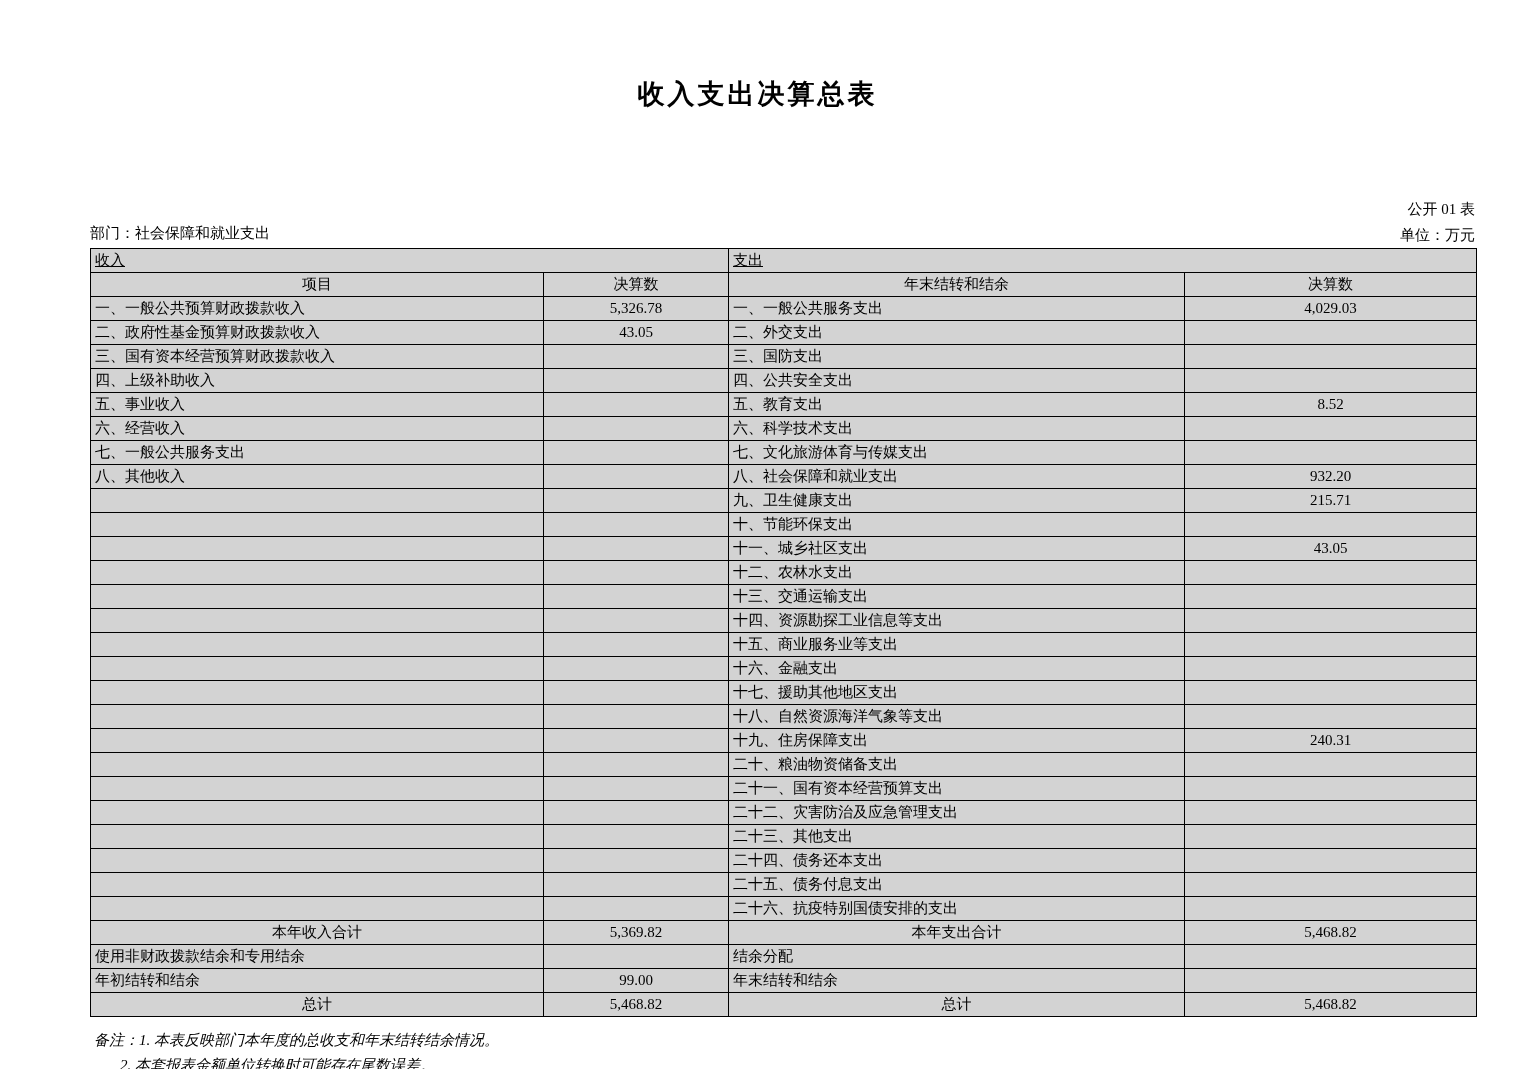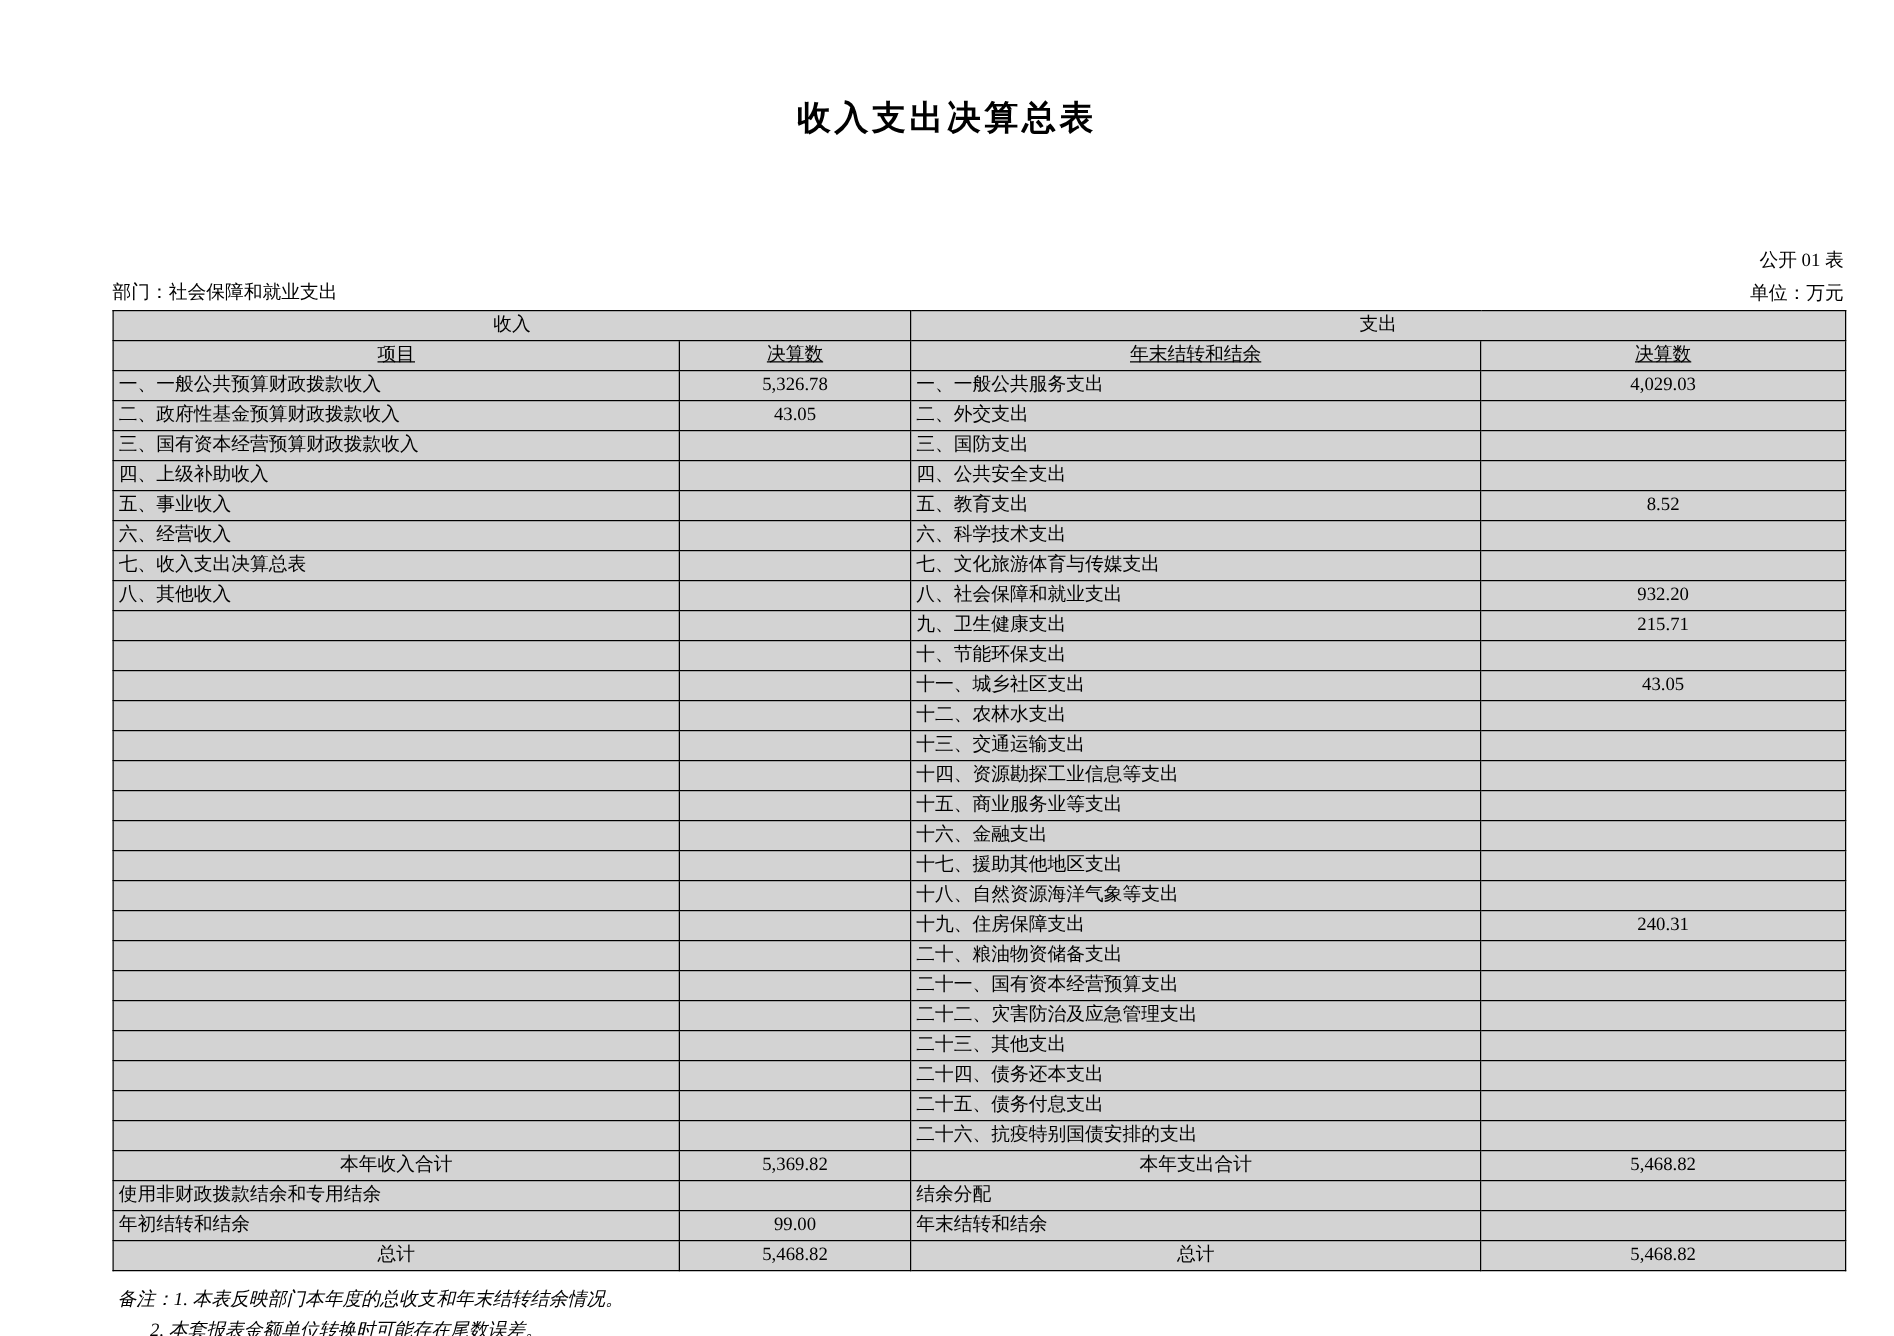--- a/index.html
+++ b/index.html
@@ -58,27 +58,27 @@
     background: #d3d3d3;
     padding: 2px 4px;
     height: 19px;
     line-height: 19px;
     font-weight: normal;
     vertical-align: middle;
     overflow: hidden;
     white-space: nowrap;
   }
   .hdr-group {
-    text-align: center;
+    text-align: left;
     font-weight: bold;
+    text-decoration: underline;
   }
   .hdr-col {
     text-align: center;
     font-weight: bold;
-    text-decoration: underline;
   }
   .label { text-align: left; }
   .num {
     text-align: center;
     font-family: "Liberation Serif", "DejaVu Serif", serif;
     padding-right: 5px;
   }
   .total-label {
     text-align: center;
     font-weight: bold;
@@ -156,21 +156,21 @@
           <td class="label">五、教育支出</td>
           <td class="num">8.52</td>
         </tr>
         <tr>
           <td class="label">六、经营收入</td>
           <td class="num"></td>
           <td class="label">六、科学技术支出</td>
           <td class="num"></td>
         </tr>
         <tr>
-          <td class="label">七、收入支出决算总表</td>
+          <td class="label">七、一般公共服务支出</td>
           <td class="num"></td>
           <td class="label">七、文化旅游体育与传媒支出</td>
           <td class="num"></td>
         </tr>
         <tr>
           <td class="label">八、其他收入</td>
           <td class="num"></td>
           <td class="label">八、社会保障和就业支出</td>
           <td class="num">932.20</td>
         </tr>

